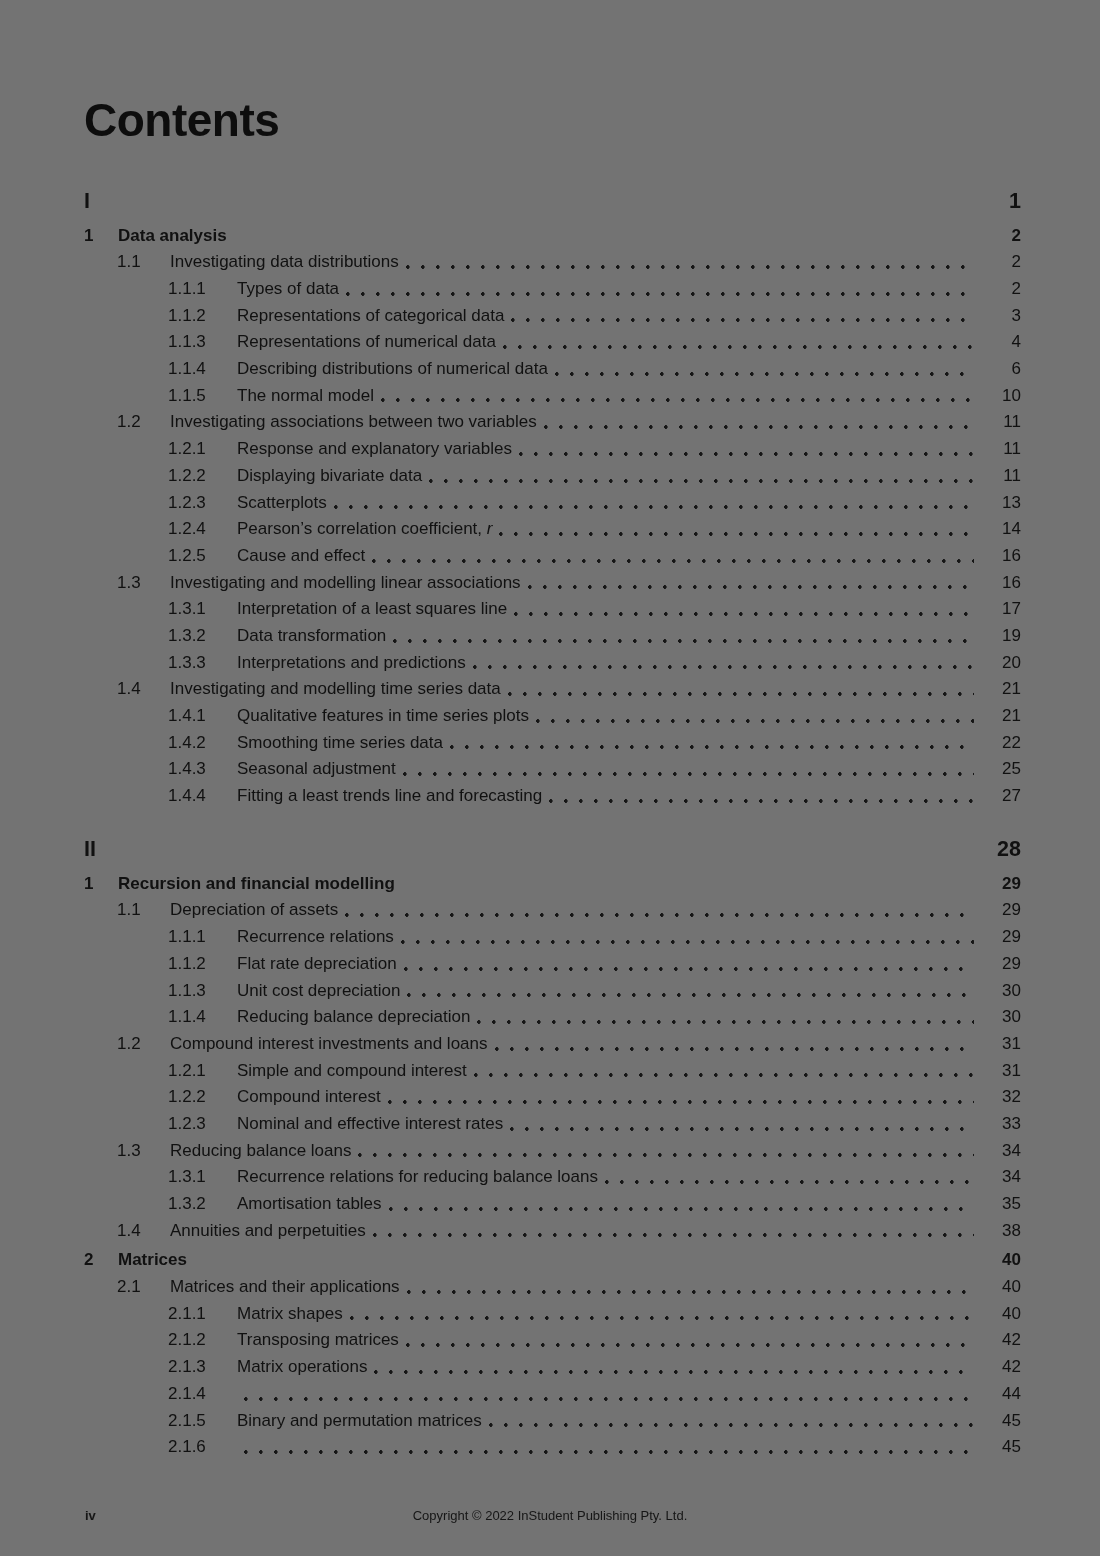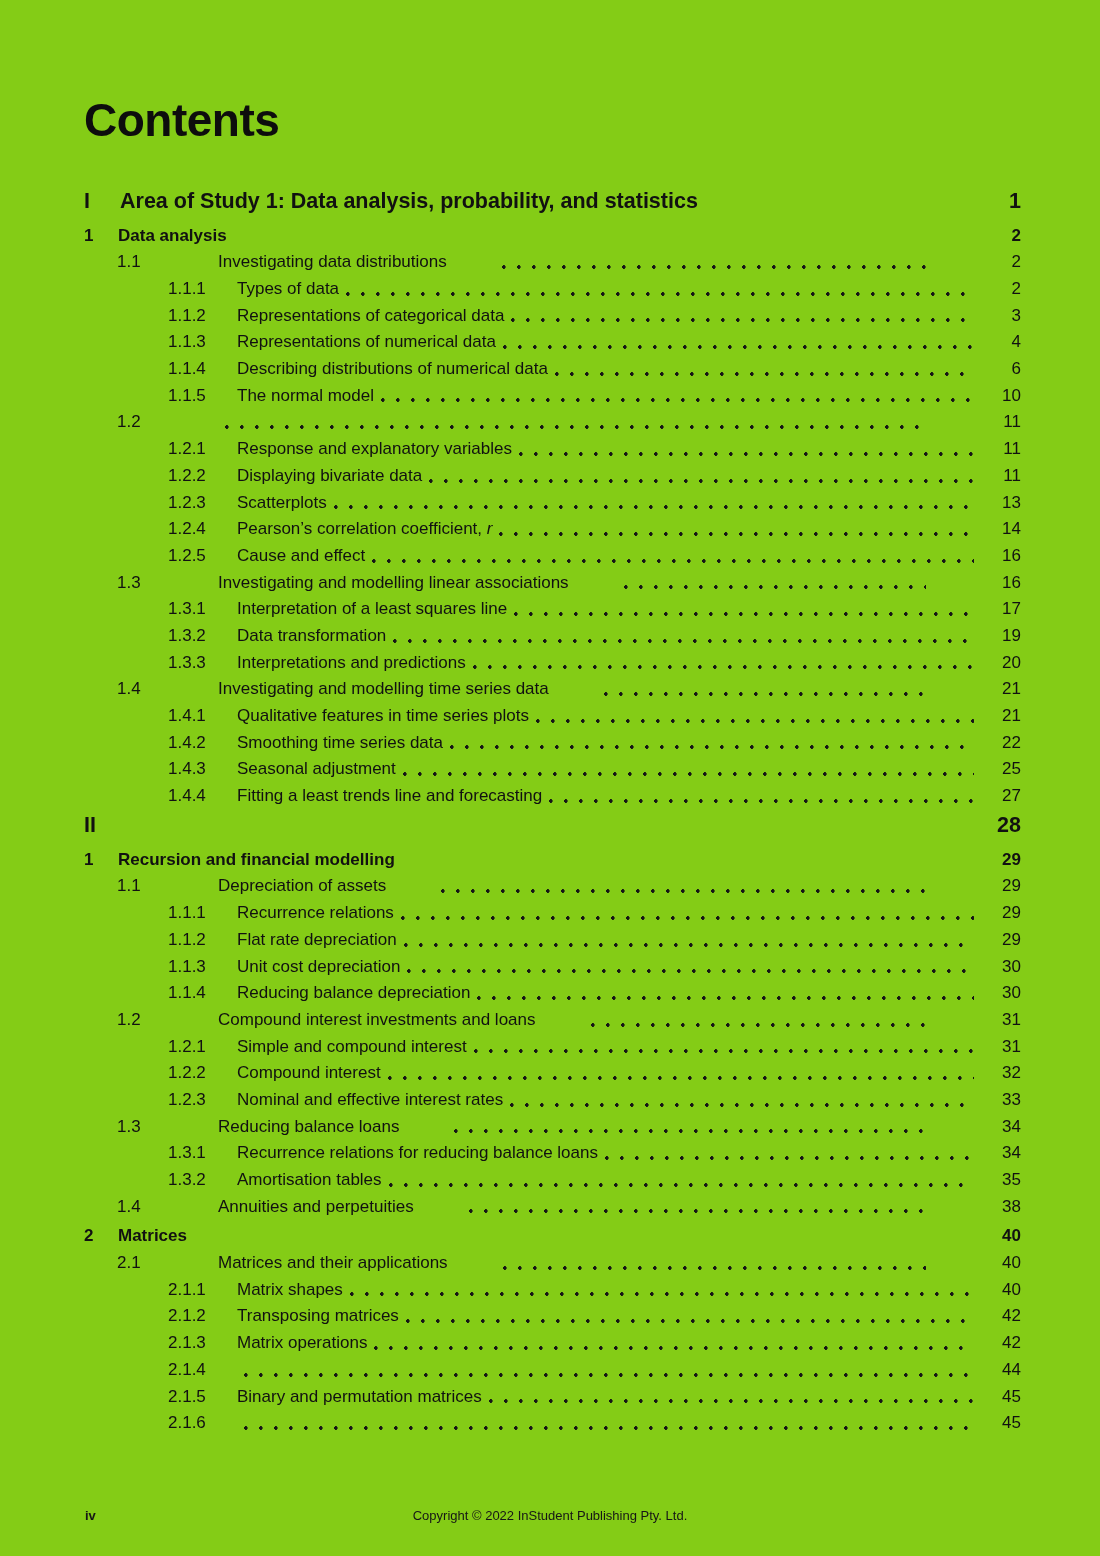--- a/index.html
+++ b/index.html
@@ -1,32 +1,32 @@
 <!DOCTYPE html>
 <html><head>
 <meta charset="utf-8">
 <style>
   html,body { margin:0; padding:0; background:#ffffff; }
   .page {
     width:1100px; height:1556px; position:relative; box-sizing:border-box;
-    background:#84cc16; color:#111111;
+    background:#737373; color:#111111;
     font-family:"Liberation Sans", sans-serif;
     padding:96px 79px 0 84px; overflow:hidden;
   }
   .doc-title {
     font-size:46px; font-weight:bold; letter-spacing:-0.5px;
     margin:0; line-height:1.08; color:#0d0d0d;
   }
   .toc { margin-top:40px; }
-  .part-block + .part-block { }
+  .part-block + .part-block { margin-top:24px; }
 
   .row { display:flex; align-items:baseline; font-size:17px; line-height:26.7px; height:26.7px; white-space:nowrap; }
   .row.part { font-size:21.5px; font-weight:bold; height:30px; line-height:30px; margin-bottom:7px; }
   .row.chapter { font-weight:bold; margin-top:3px; }
-  .row.lvl1 { padding-left:33px;gap:48px; }
+  .row.lvl1 { padding-left:33px; }
   .row.lvl2 { padding-left:84px; }
 
   .num { flex:0 0 auto; }
   .part .num { width:36px; }
   .chapter .num { width:34px; }
   .lvl1 .num { width:53px; }
   .lvl2 .num { width:69px; }
   .ttl { flex:0 0 auto; }
   .ttl i { font-style:italic; }
 
@@ -49,21 +49,20 @@
 </head>
 <body>
 
 <div class="page">
   <h1 class="doc-title">Contents</h1>
 
   <div class="toc" id="toc">
       <div class="part-block">
         <div class="row part">
           <span class="num">I</span>
-          <span class="ttl">Area of Study 1: Data analysis, probability, and statistics</span>
           <span class="spacer"></span>
           <span class="pg">1</span>
         </div>
         <div class="row chapter">
           <span class="num">1</span>
           <span class="ttl">Data analysis</span>
           <span class="spacer"></span>
           <span class="pg">2</span>
         </div>
         <div class="row lvl1">
@@ -97,20 +96,21 @@
           <span class="pg">6</span>
         </div>
         <div class="row lvl2">
           <span class="num">1.1.5</span>
           <span class="ttl">The normal model</span>
           <span class="dots"></span>
           <span class="pg">10</span>
         </div>
         <div class="row lvl1">
           <span class="num">1.2</span>
+          <span class="ttl">Investigating associations between two variables</span>
           <span class="dots"></span>
           <span class="pg">11</span>
         </div>
         <div class="row lvl2">
           <span class="num">1.2.1</span>
           <span class="ttl">Response and explanatory variables</span>
           <span class="dots"></span>
           <span class="pg">11</span>
         </div>
         <div class="row lvl2">

